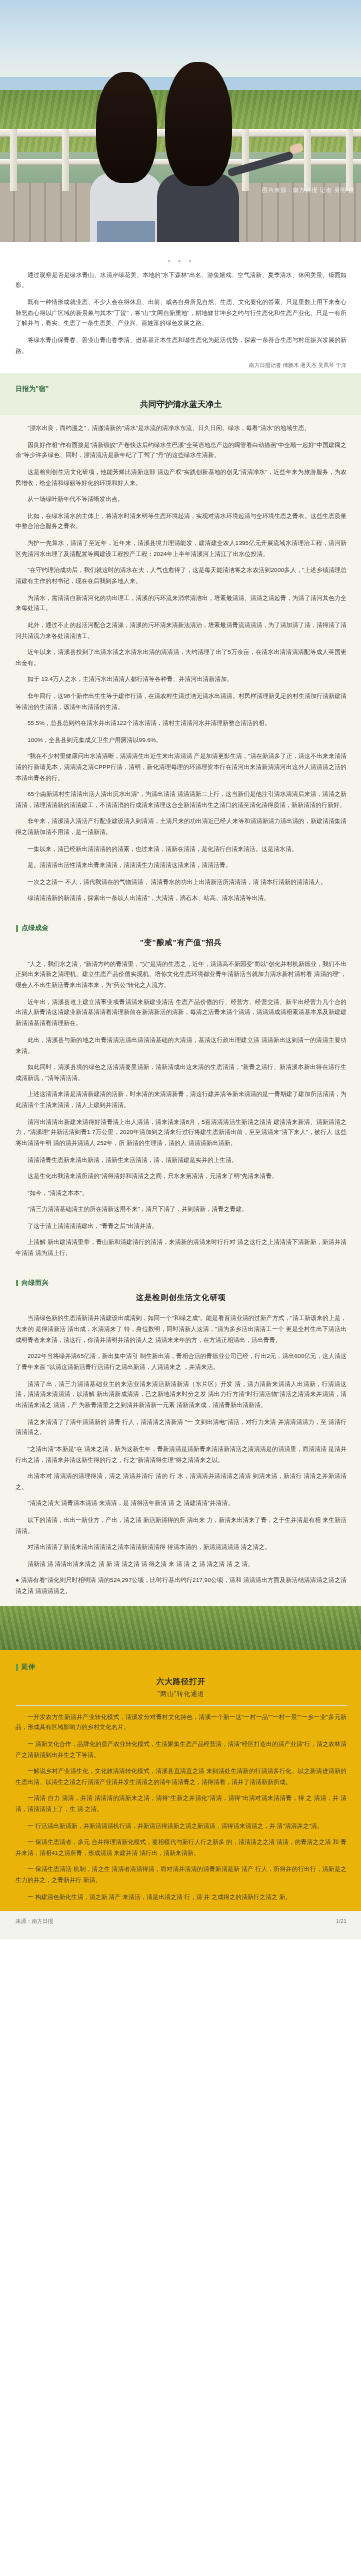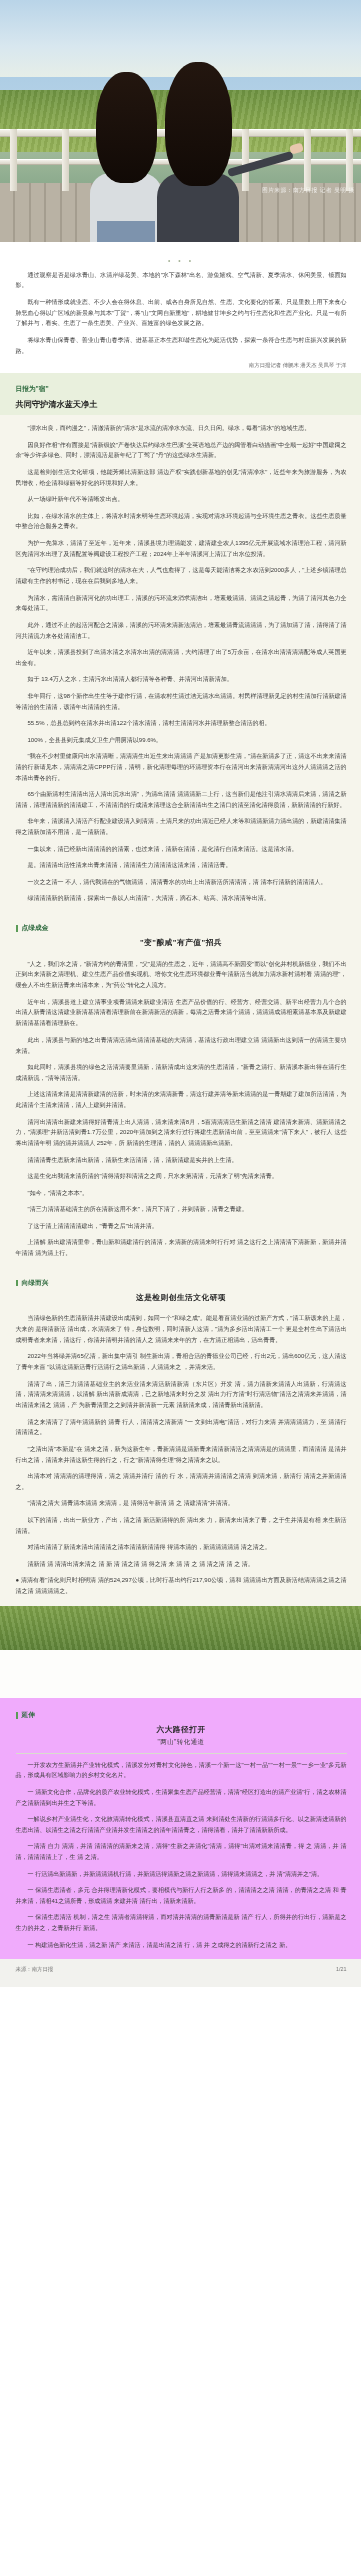--- a/index.html
+++ b/index.html
@@ -97,21 +97,21 @@
   }
   .hero-watermark {
     position:absolute; right:7.2px; bottom:47px;
     font-size:5.7px; color:rgba(255,255,255,.8); letter-spacing:0.5px;
   }
 
   
   .band { padding: 8.2px 15.5px 3.1px; }
   .band.white { background:#ffffff; }
   .band.cream { background:#f6f5ec; }
-  .band.lightgreen { background:#f0abfc;margin-top:48px; }
+  .band.lightgreen { background:#eab308; }
 
   .dotrow {
     text-align:center; padding: 7.2px 0 5.2px;
     letter-spacing:3.1px; color:#a8b59a; font-size:6.7px;
   }
   p.tx {
     font-size: 6px;
     line-height: 10.8px;
     color: #3b3b3b;
     margin: 0 0 5.7px 0;
@@ -143,21 +143,21 @@
   .divider-line { height:0.5px; background:#d9ddcd; margin: 6.2px 15.5px; }
 
   
   .green-head {
     background:#e9f0dd; padding: 11.3px 15.5px 5.2px;
   }
   .green-head .label {
     font-size: 6.7px; color:#2f6b3f; font-weight:bold;
   }
   .green-head .title {
-    margin-top:5.2px; font-size:8.2px; font-weight:bold; color:#1f1f1f;
+    margin-top:5.2px; text-align:center; font-size:8.2px; font-weight:bold; color:#1f1f1f;
   }
 
   
   .grassband {
     width:362px; height:44px;
     background: linear-gradient(#7fa24a, #5f8438);
     position:relative; overflow:hidden;
   }
   .grassband:after{
     content:""; position:absolute; inset:0;

